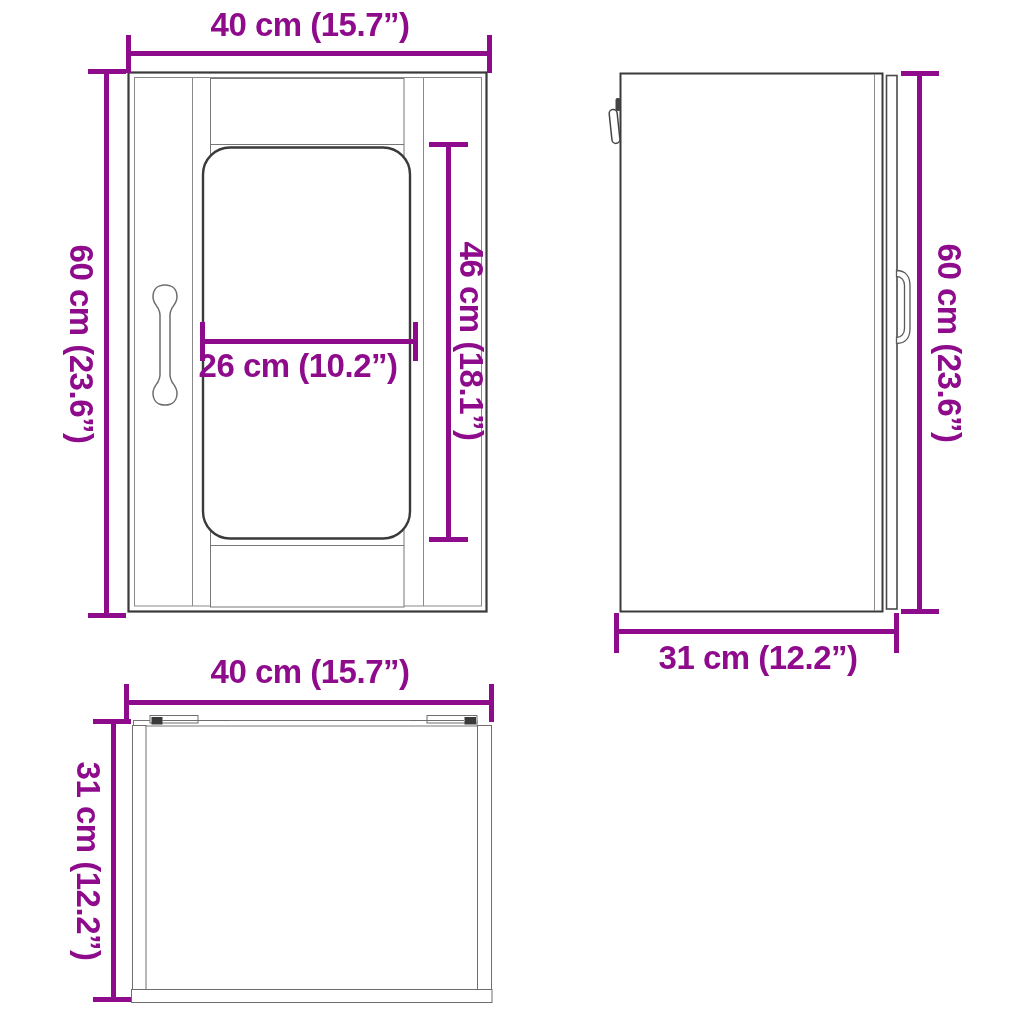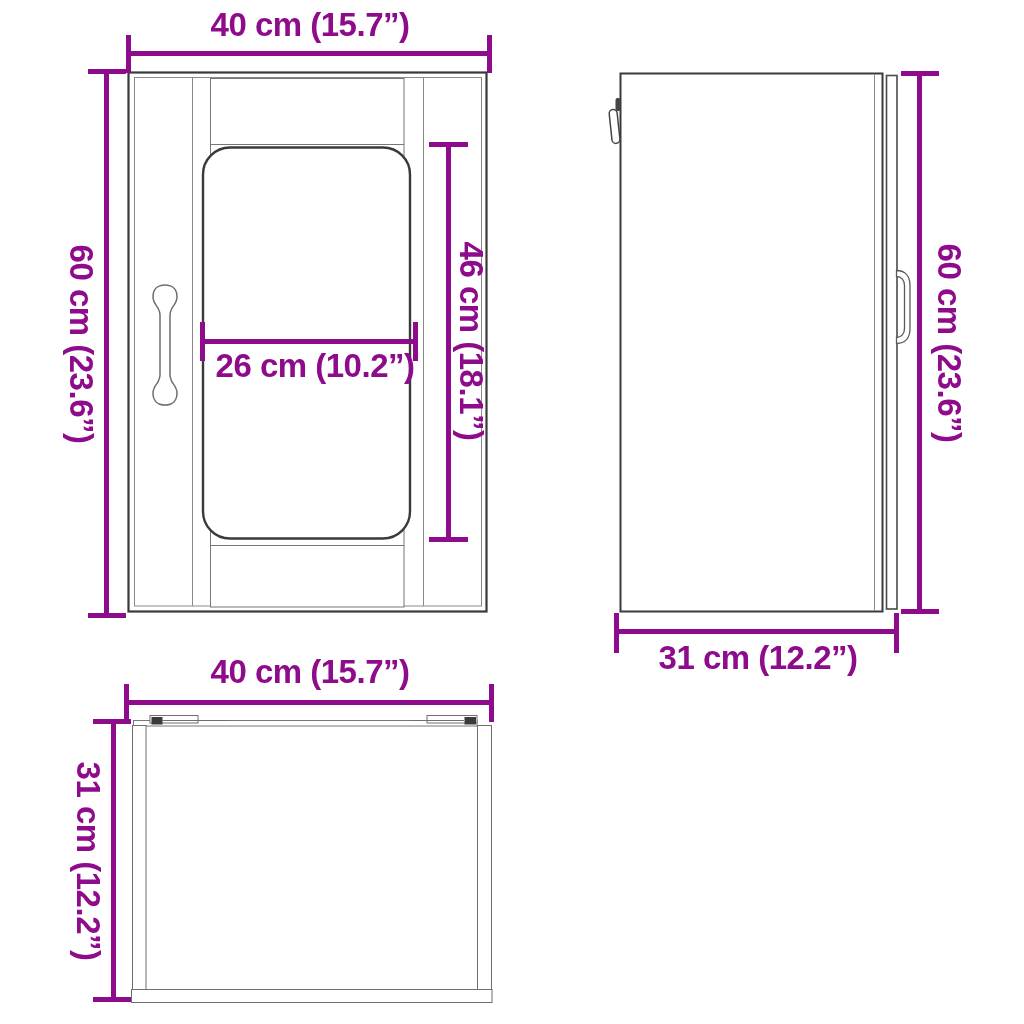--- a/index.html
+++ b/index.html
@@ -75,21 +75,21 @@
   <div class="dlabel hcenter" style="left:310px;top:8px">40 cm (15.7”)</div>
 
   <div class="dim" style="left:104px;top:70px;width:5px;height:548px"></div>
   <div class="dim" style="left:88px;top:69px;width:38px;height:5px"></div>
   <div class="dim" style="left:88px;top:613px;width:38px;height:5px"></div>
   <div class="dlabel vrot" style="left:81px;top:344px">60 cm (23.6”)</div>
 
   <div class="dim" style="left:202px;top:339px;width:216px;height:5px"></div>
   <div class="dim" style="left:200px;top:322px;width:5px;height:39px"></div>
   <div class="dim" style="left:413px;top:322px;width:5px;height:39px"></div>
-  <div class="dlabel hcenter" style="left:315px;top:349px">26 cm (10.2”)</div>
+  <div class="dlabel hcenter" style="left:298px;top:349px">26 cm (10.2”)</div>
 
   <div class="dim" style="left:446px;top:144px;width:5px;height:396px"></div>
   <div class="dim" style="left:429px;top:142px;width:39px;height:5px"></div>
   <div class="dim" style="left:429px;top:537px;width:39px;height:5px"></div>
   <div class="dlabel vrot" style="left:471px;top:341px">46 cm (18.1”)</div>
 
   <div class="dim" style="left:917px;top:73px;width:5px;height:540px"></div>
   <div class="dim" style="left:901px;top:71px;width:38px;height:5px"></div>
   <div class="dim" style="left:901px;top:609px;width:38px;height:5px"></div>
   <div class="dlabel vrot" style="left:949px;top:343px">60 cm (23.6”)</div>

